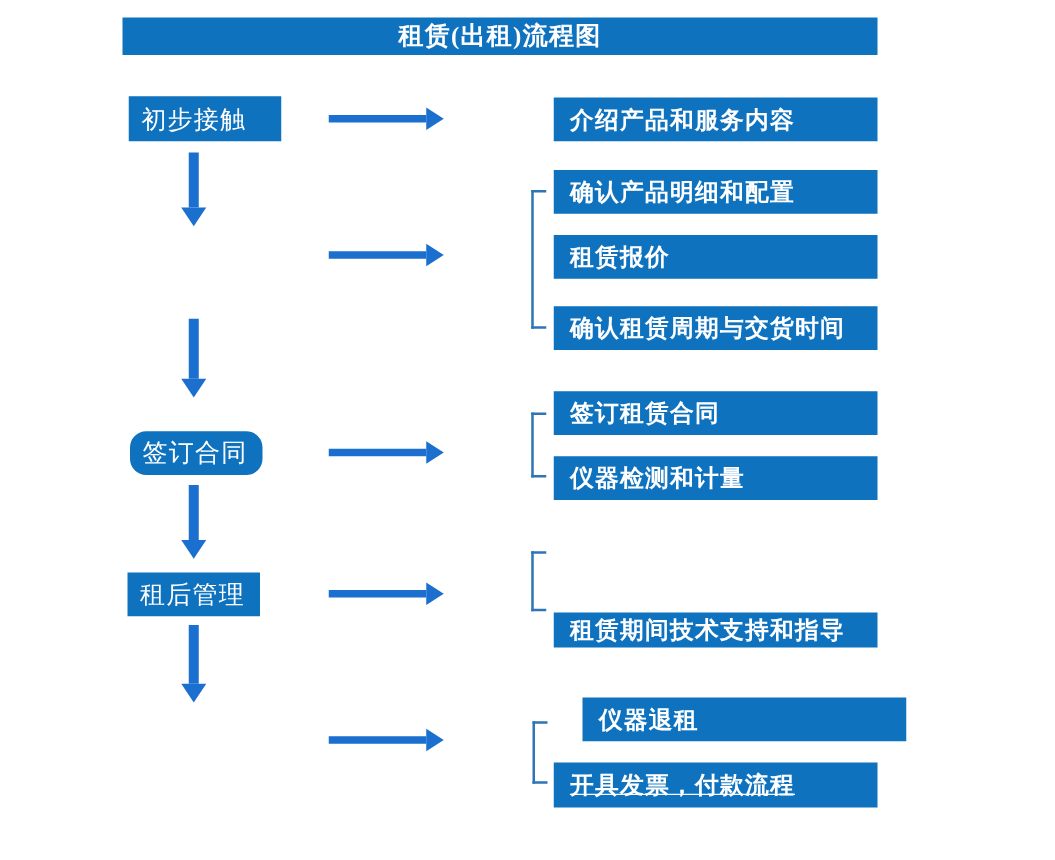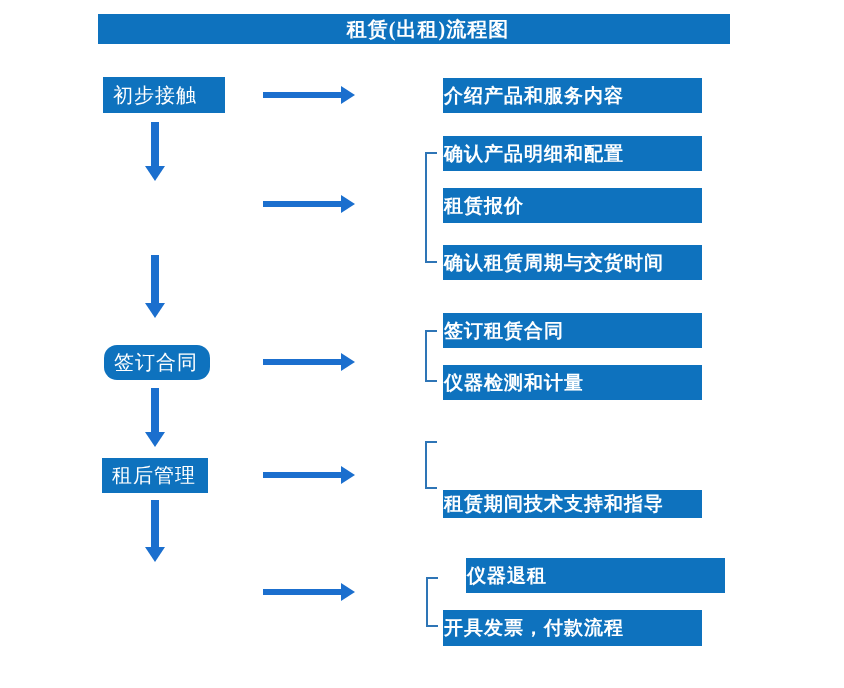--- a/index.html
+++ b/index.html
@@ -19,21 +19,20 @@
     position: absolute;
     left: 98px; top: 14px;
     width: 604px; height: 30px;
     background: var(--box, #0E72BE);
     color: var(--text, #fff);
     font-size: 20px;
     font-weight: bold;
     line-height: 31px;
     text-align: center;
     letter-spacing: 1px;
-    padding-left: 28px;
   }
   .step-box {
     position: absolute;
     background: var(--box, #0E72BE);
     color: var(--text, #fff);
     font-size: 20px;
     font-weight: normal;
     letter-spacing: 1px;
     display: flex;
     align-items: center;
@@ -45,21 +44,21 @@
     left: 443px;
     width: 259px;
     height: 35px;
     background: var(--box, #0E72BE);
     color: var(--text, #fff);
     font-size: 19px;
     font-weight: bold;
     letter-spacing: 1px;
     display: flex;
     align-items: center;
-    padding-left: 1px;
+    padding-left: 13px;
     box-sizing: border-box;
   }
   .harrow {
     position: absolute;
     left: 263px;
     width: 78px;
     height: 6px;
     background: var(--arrow, #1B6FCE);
   }
   .harrow::after {
@@ -131,15 +130,15 @@
   <div class="detail-box" style="top:136px;">确认产品明细和配置</div>
   <div class="detail-box" style="top:188px;">租赁报价</div>
   <div class="detail-box" style="top:245px;">确认租赁周期与交货时间</div>
 
   <div class="detail-box" style="top:313px;">签订租赁合同</div>
   <div class="detail-box" style="top:365px;">仪器检测和计量</div>
 
   <div class="detail-box" style="top:490px; height:28px;">租赁期间技术支持和指导</div>
 
   <div class="detail-box" style="top:558px;margin-left:23px;">仪器退租</div>
-  <div class="detail-box" style="top:610px; height:36px;">开具发票，付款流程</div>
+  <div class="detail-box" style="top:610px; height:36px;text-decoration:underline;">开具发票，付款流程</div>
 
 </div>
 
 </body></html>

